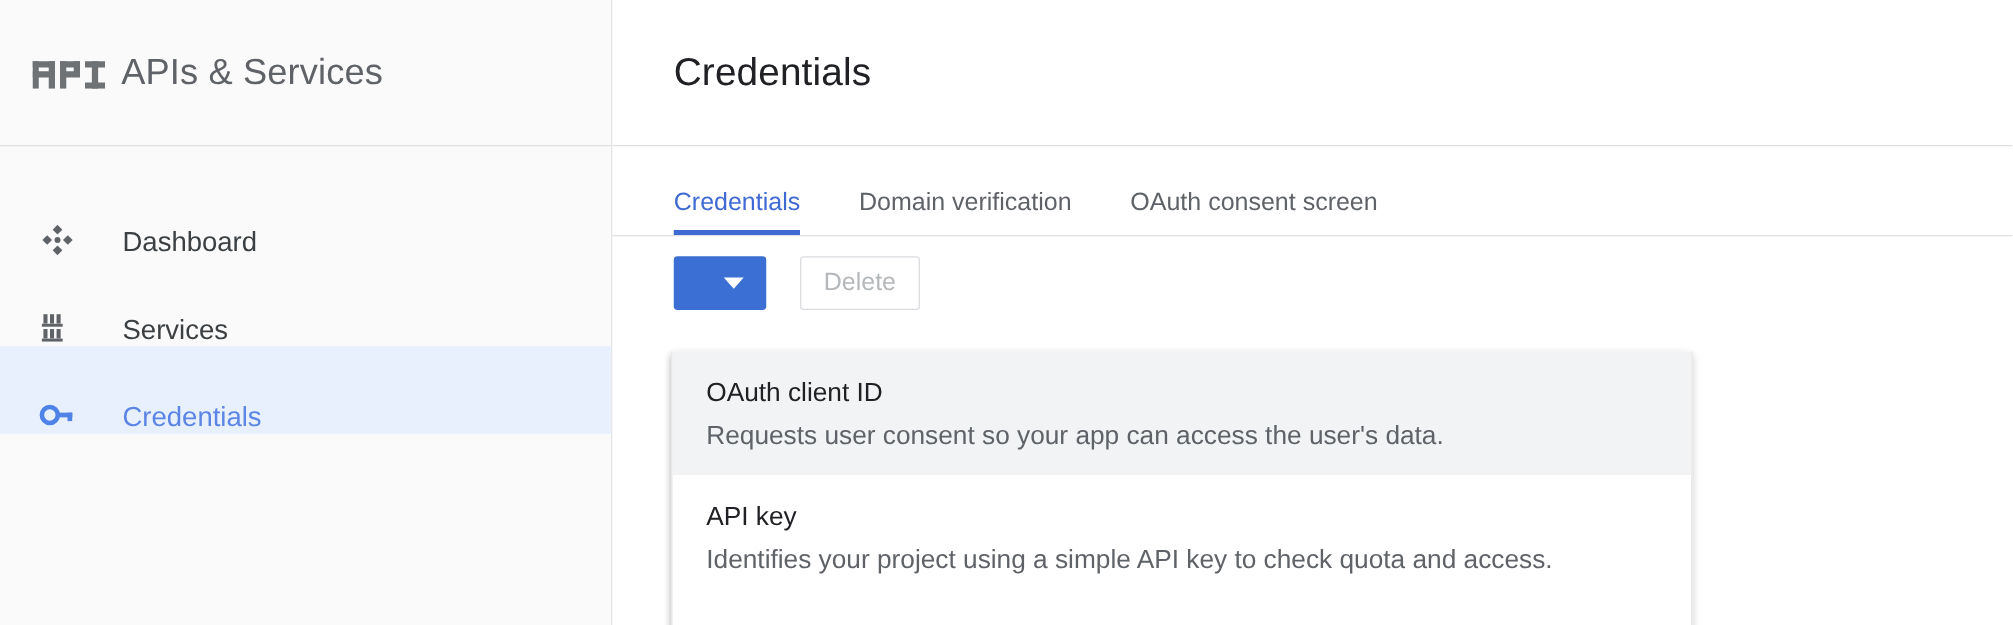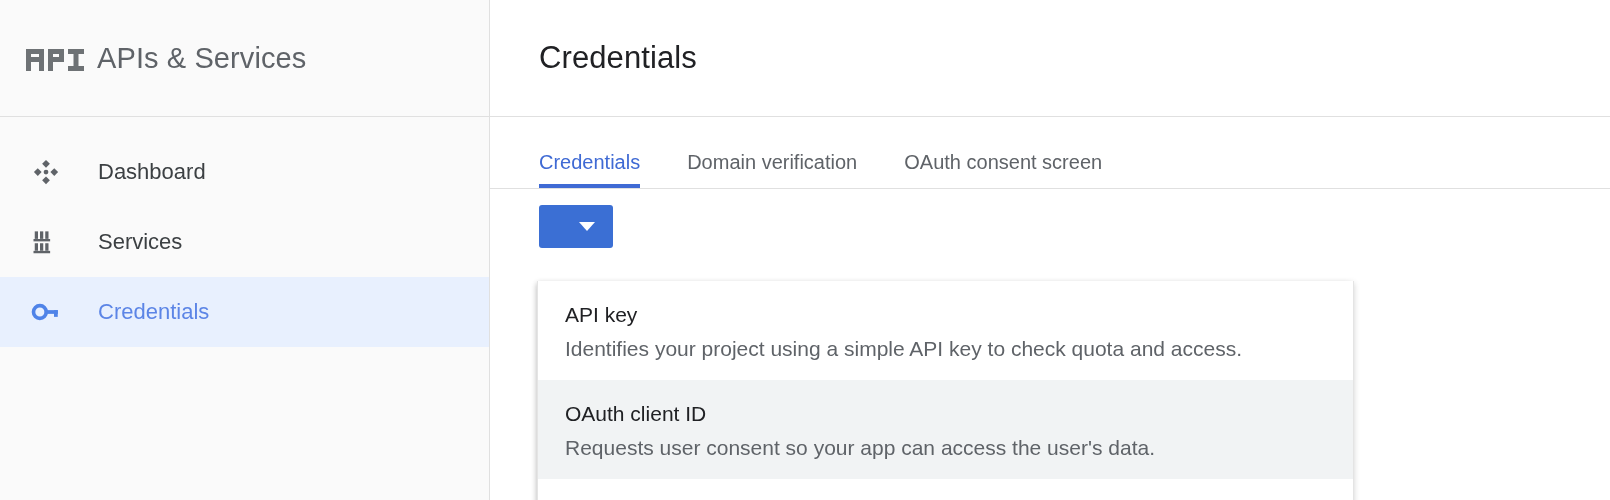--- a/index.html
+++ b/index.html
@@ -54,21 +54,21 @@
     margin-left: 11px;
     white-space: nowrap;
   }
 
   .nav {
     padding-top: 20px;
   }
   .nav-item {
     height: 70px;
     display: flex;
-    align-items: center;
+    align-items: flex-end;
     padding-left: 31px;
     box-sizing: border-box;
     cursor: pointer;
   }
   .nav-item .nav-icon {
     width: 44px;
     flex: 0 0 44px;
     display: flex;
     align-items: center;
     justify-content: flex-start;
@@ -335,38 +335,39 @@
       </div>
       <div class="tab">
         <span>OAuth consent screen</span>
       </div>
     </div>
 
     <div class="toolbar">
       <button class="btn-primary">
         <span class="btn-caret"></span>
       </button>
+      <button class="btn-secondary">Delete</button>
     </div>
 
     <div class="note">
       <a href="#">tion</a><span> for details.</span>
     </div>
 
     <div class="menu">
+
+      <div class="menu-item hover">
+        <div class="menu-item-title">OAuth client ID</div>
+        <div class="menu-item-desc">Requests user consent so your app can access the user's data.</div>
+      </div>
 
       <div class="menu-item">
         <div class="menu-item-title">API key</div>
         <div class="menu-item-desc">Identifies your project using a simple API key to check quota and access.</div>
       </div>
 
-      <div class="menu-item hover">
-        <div class="menu-item-title">OAuth client ID</div>
-        <div class="menu-item-desc">Requests user consent so your app can access the user's data.</div>
-      </div>
-
       <div class="menu-item partial">
         
       </div>
 
     </div>
 
   </div>
 </div>
 
 </body></html>

